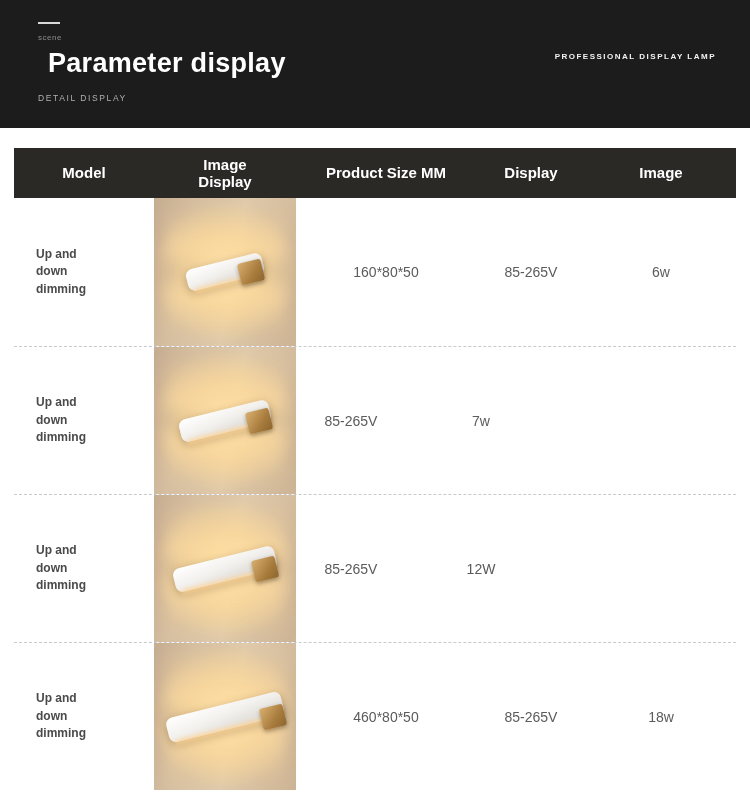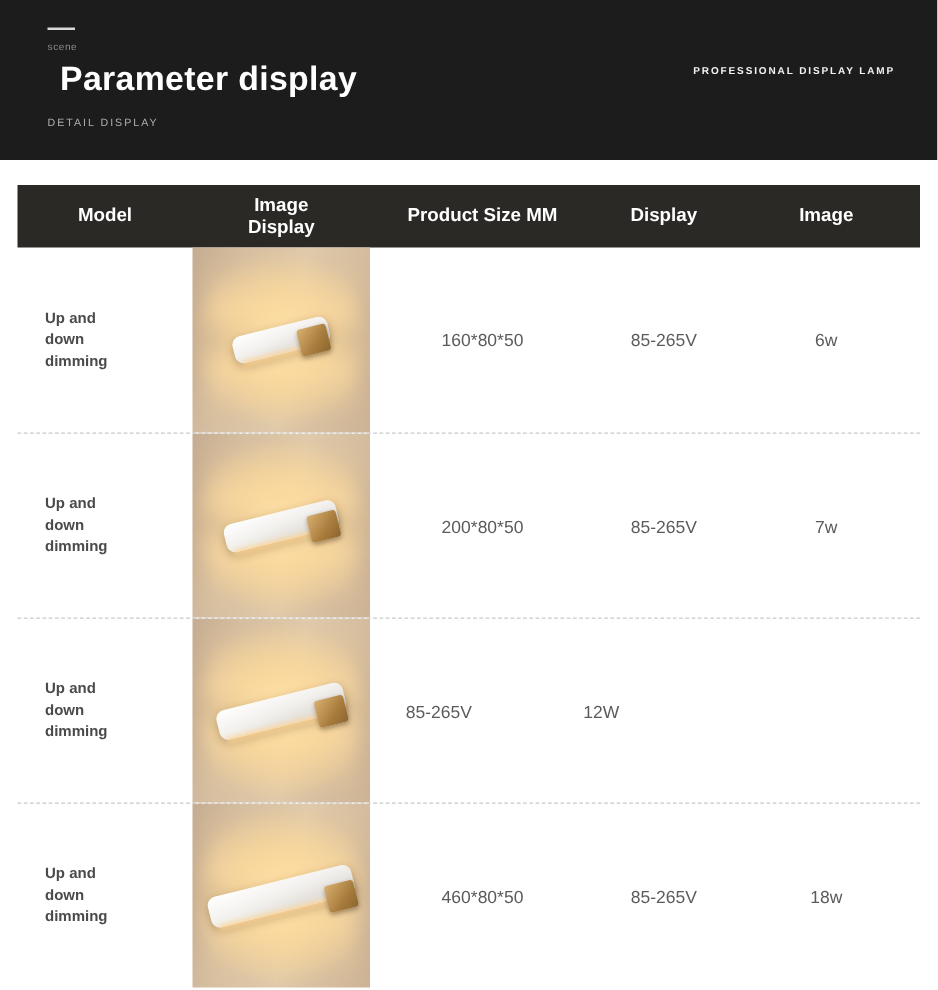--- a/index.html
+++ b/index.html
@@ -250,21 +250,20 @@
         <div class="glow"></div>
         <div class="beam-up" style="left:50%;top:6px;height:56px;"></div>
         <div class="beam-down" style="left:50%;bottom:6px;height:56px;transform:translateX(-50%) rotate(180deg);"></div>
         <div class="lamp">
           <div class="lamp-body" style="width:92px;height:23px;">
             <div class="lamp-edge"></div>
           </div>
         </div>
         <div class="lamp-mount" style="margin-left:34px;"></div>
       </div>
-      <div class="cell col-size">200*80*50</div>
       <div class="cell col-voltage">85-265V</div>
       <div class="cell col-power">7w</div>
     </div>
 
     <div class="trow">
       <div class="cell cell-model col-model">
         <span>
           <span style="display:block">Up and</span>
           <span style="display:block">down</span>
           <span style="display:block">dimming</span>

